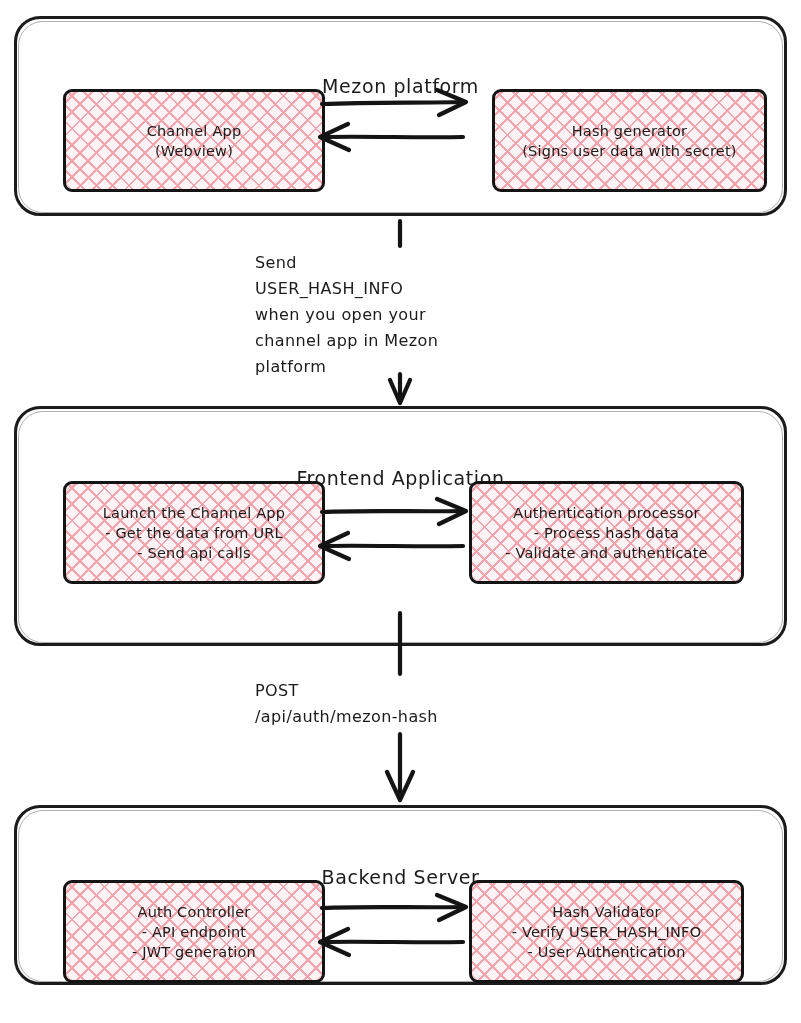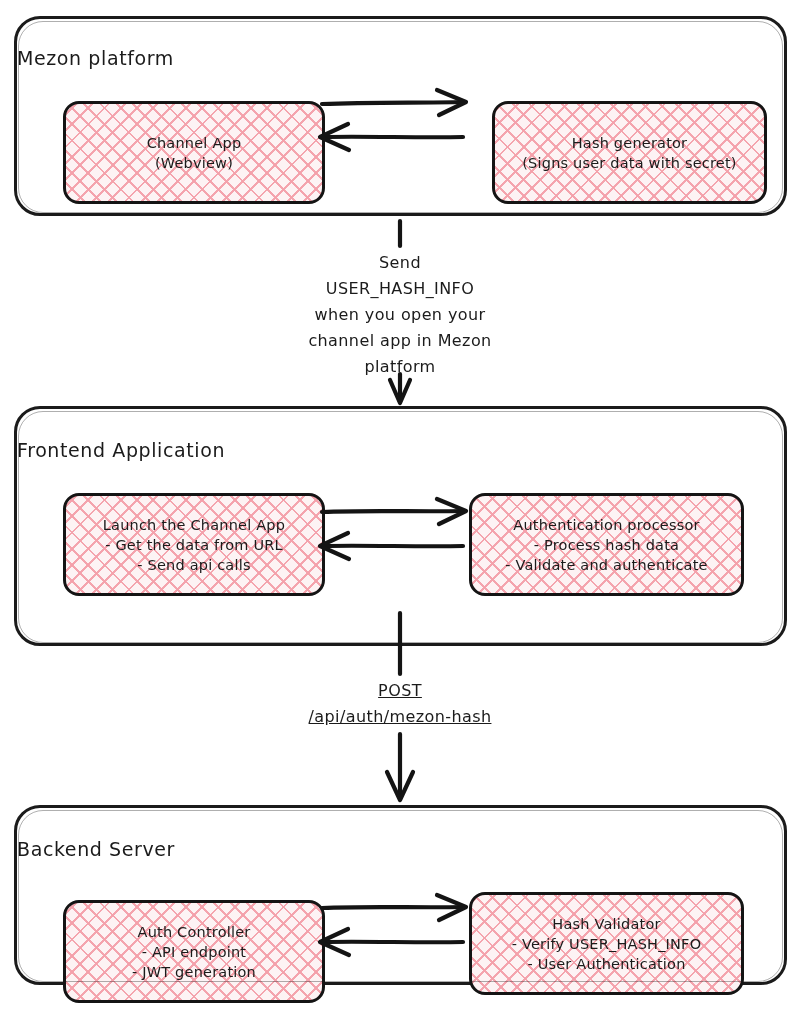--- a/index.html
+++ b/index.html
@@ -38,50 +38,50 @@
     left: 1px; top: 2px; right: 1px; bottom: 0px;
     border: 1px solid rgba(27,27,27,0.35);
     border-radius: 25px;
     pointer-events: none;
   }
 
   .group-title {
     position: absolute;
     left: 0;
     width: 100%;
-    text-align: left;
+    text-align: center;
     font-family: "DejaVu Sans", sans-serif;
     font-size: 19px;
     color: #1b1b1b;
     letter-spacing: 0.6px;
     white-space: nowrap;
+    margin-top: 28px;
   }
 
   
   .node {
     position: absolute;
     border: 3.5px solid #141414;
-    border-radius: 16px;
+    border-radius: 9px;
     background-color: #fdf3f4;
     background-image:
       repeating-linear-gradient(45deg,
         rgba(244,160,170,0.95) 0px,
         rgba(244,160,170,0.95) 2px,
         rgba(0,0,0,0) 2px,
         rgba(0,0,0,0) 11.5px),
       repeating-linear-gradient(-45deg,
         rgba(244,160,170,0.95) 0px,
         rgba(244,160,170,0.95) 2px,
         rgba(0,0,0,0) 2px,
         rgba(0,0,0,0) 11.5px);
     display: flex;
     align-items: center;
     justify-content: center;
     overflow: hidden;
-    margin-top: 12px;
   }
   .node::before {
     content: "";
     position: absolute;
     left: -3px; top: -2px; right: -3px; bottom: -4px;
     border: 1px solid rgba(244,160,170,0.8);
     border-radius: 19px;
     pointer-events: none;
   }
 
@@ -103,21 +103,20 @@
     position: absolute;
     left: 0; top: 0;
     width: 801px;
     height: 1023px;
     pointer-events: none;
   }
 
   
   .edge-label {
     position: absolute;
-    text-align: center;
     font-family: "DejaVu Sans", sans-serif;
     font-size: 16px;
     line-height: 26px;
     color: #1b1b1b;
     letter-spacing: 0.4px;
     white-space: pre-line;
   }
 </style>
 </head>
 <body>
@@ -150,40 +149,40 @@
     <div class="node" style="left:452px; top:72px; width:275px; height:103px;justify-content:center;">
       <div class="node-text">Authentication processor
 - Process hash data
 - Validate and authenticate</div>
     </div>
   </div>
 
   <div class="group" style="left:14px; top:805px; width:773px; height:180px;">
     <div class="group-title" style="top:30px;">Backend Server</div>
 
-    <div class="node" style="left:46px; top:80px; width:262px; height:103px;">
+    <div class="node" style="left:46px; top:72px; width:262px; height:103px;">
       <div class="node-text">Auth Controller
 - API endpoint
 - JWT generation</div>
     </div>
 
     <div class="node" style="left:452px; top:72px; width:275px; height:103px;">
       <div class="node-text">Hash Validator
 - Verify USER_HASH_INFO
 - User Authentication</div>
     </div>
   </div>
 
   <div class="edge-label" style="left:255px; top:250px; width:290px;">Send
 USER_HASH_INFO
 when you open your
 channel app in Mezon
 platform</div>
 
-  <div class="edge-label" style="left:255px; top:678px; width:290px;text-decoration:underline;">POST
+  <div class="edge-label" style="left:255px; top:678px; width:290px;">POST
 /api/auth/mezon-hash</div>
 
   <svg class="arrow-layer" viewBox="0 0 801 1023" xmlns="http://www.w3.org/2000/svg">
     <g fill="none" stroke="#141414" stroke-width="4.2" stroke-linecap="round" stroke-linejoin="round">
 
       <path d="M322 104 C 370 102, 420 103, 463 102"></path>
       <path d="M437 90 L 466 102 L 439 115"></path>
 
       <path d="M463 137 C 418 138, 368 136, 323 137"></path>
       <path d="M348 124 L 320 137 L 349 150"></path>

